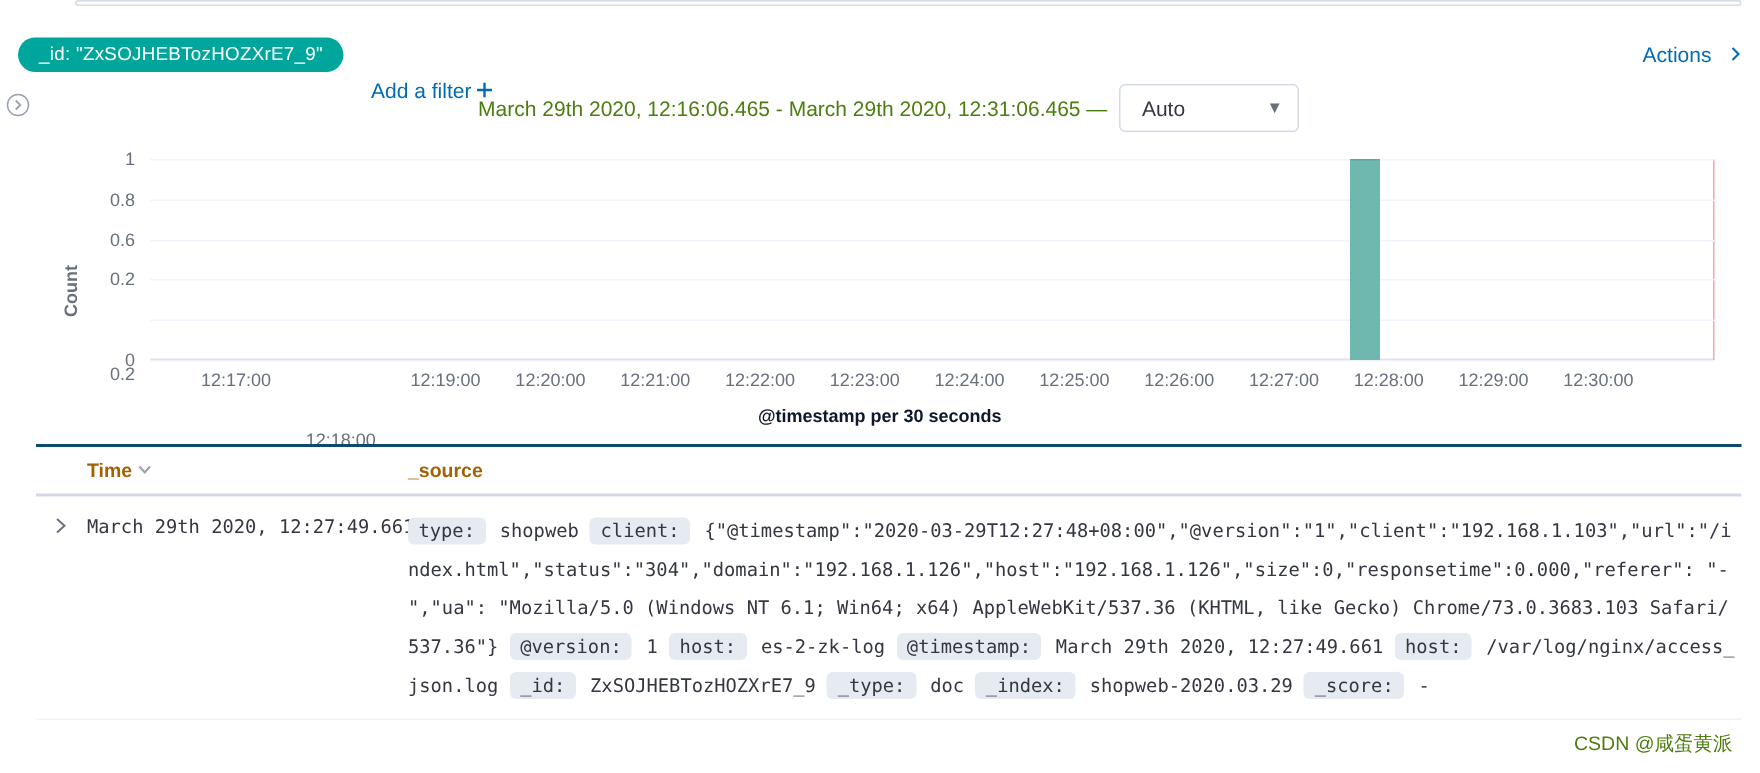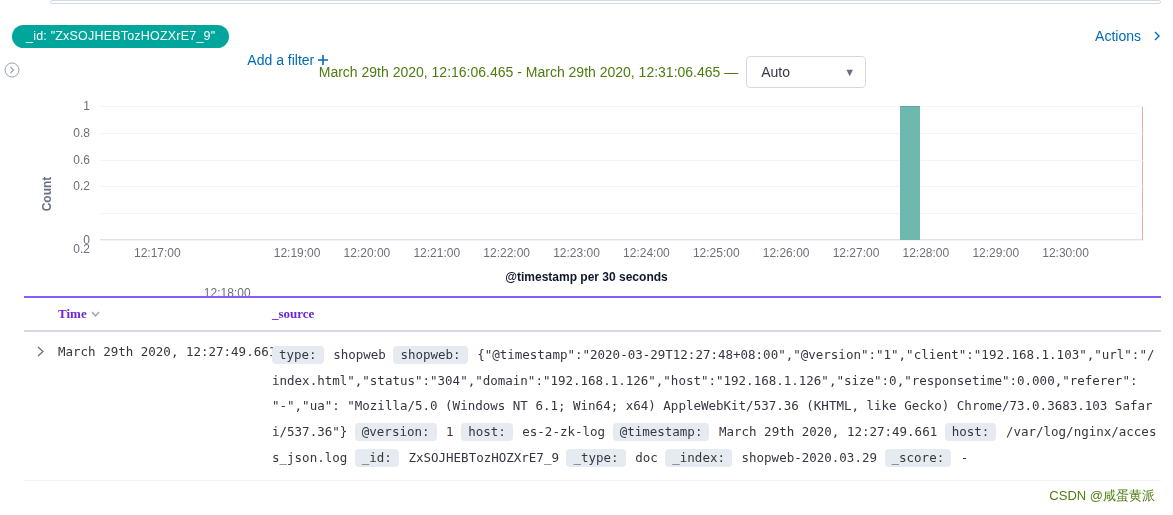--- a/index.html
+++ b/index.html
@@ -21,21 +21,21 @@
   .y-tick { position:absolute; right:4px; font-size:12px; color:#69707d; text-align:right; width:36px; transform:translateY(-50%); }
   .plot { position:absolute; left:76px; right:6px; top:8px; bottom:50px; }
   .grid-line { position:absolute; left:0; right:0; height:1px; background:#f1f4fa; }
   .x-axis { position:absolute; left:0; right:0; bottom:0; height:1px; background:#69707d33; }
   .right-edge { position:absolute; top:0; bottom:0; right:0; width:1px; background:#f7a6a6; }
   .bar { position:absolute; bottom:0; width:20px; background:#6eb8af; border-top:1px solid #5aa89e; }
   .x-ticks-row { position:absolute; left:71px; right:6px; bottom:30px; height:14px; }
   .x-tick { position:absolute; transform:translateX(-50%); font-size:12px; color:#69707d; white-space:nowrap; }
   .x-title { position:absolute; left:0; right:0; bottom:6px; text-align:center; font-size:12px; font-weight:700; color:#0f172a; }
   .table-zone { position:absolute; top:296px; left:24px; right:12px; bottom:40px; }
-  .thead { display:flex; border-top:2px solid #8b5cf6; border-bottom:2px solid #d3dae6; font-weight:700; color:#6d28d9; font-size:13px;font-family:Liberation Serif, serif; }
+  .thead { display:flex; border-top:2px solid #0c4a6e; border-bottom:2px solid #d3dae6; font-weight:700; color:#a16207; font-size:13px; }
   .th-expand { width:32px; }
   .th-time { width:210px; padding:8px 0 8px 2px; display:flex; align-items:center; gap:4px; }
   .th-time .sort { color:#98a2b3; }
   .th-source { flex:1; padding:8px 0 8px 6px; }
   .trow { display:flex; border-bottom:1px solid #f0f2f7; padding:8px 0 10px; }
   .td-expand-cell { width:32px; display:flex; align-items:flex-start; justify-content:center; padding-top:6px; color:#69707d; cursor:pointer; }
   .td-time { width:210px; padding:4px 0 0 2px; font-family: Menlo, Consolas, monospace; font-size:12.5px; color:#343741; white-space:nowrap; }
   .td-source { flex:1; padding:2px 4px 0 6px; font-family: Menlo, Consolas, monospace; font-size:12.5px; color:#343741; line-height:2.05; word-break:break-all; }
   .fld { background:#e6ebf2; border-radius:4px; padding:1px 7px 2px; margin-right:2px; color:#343741; }
   .watermark { position:absolute; right:18px; bottom:10px; font-size:13px; color:#4d7c0f; font-family: Arial, sans-serif; }
@@ -140,21 +140,21 @@
   <div class="trow">
     <div class="td-expand-cell">
       <svg width="9" height="11" viewBox="0 0 9 11">
           <path d="M2 1l5 4.5L2 10" stroke="#69707d" stroke-width="1.3" fill="none"></path>
         </svg>
     </div>
     <div class="td-time">March 29th 2020, 12:27:49.661</div>
     <div class="td-source">
       <span class="fld">type:</span>
       <span>shopweb</span>
-      <span class="fld">shopweb:</span>
+      <span class="fld">client:</span>
       <span>{"@timestamp":"2020-03-29T12:27:48+08:00","@version":"1","client":"192.168.1.103","url":"/index.html","status":"304","domain":"192.168.1.126","host":"192.168.1.126","size":0,"responsetime":0.000,"referer": "-","ua": "Mozilla/5.0 (Windows NT 6.1; Win64; x64) AppleWebKit/537.36 (KHTML, like Gecko) Chrome/73.0.3683.103 Safari/537.36"}</span>
       <span class="fld">@version:</span>
       <span>1</span>
       <span class="fld">host:</span>
       <span>es-2-zk-log</span>
       <span class="fld">@timestamp:</span>
       <span>March 29th 2020, 12:27:49.661</span>
       <span class="fld">host:</span>
       <span>/var/log/nginx/access_json.log</span>
       <span class="fld">_id:</span>

